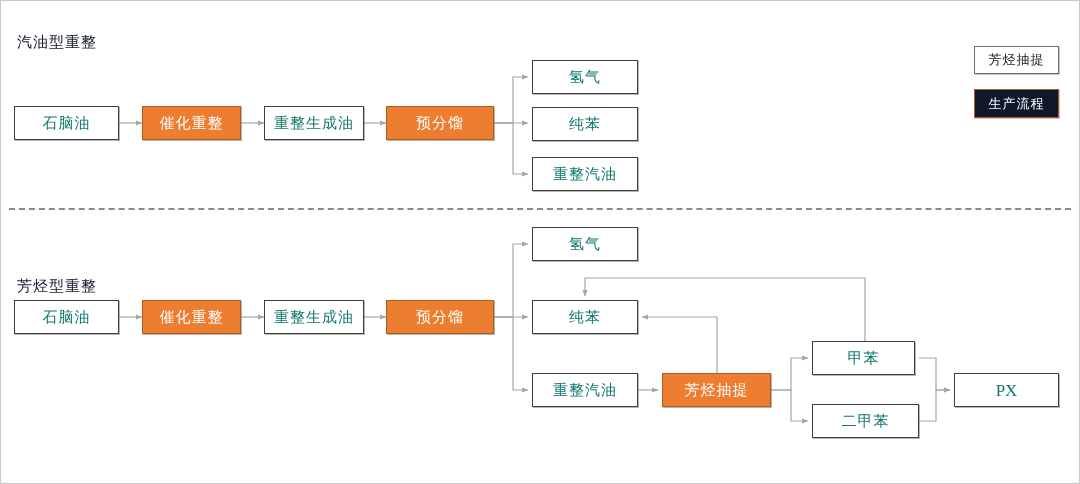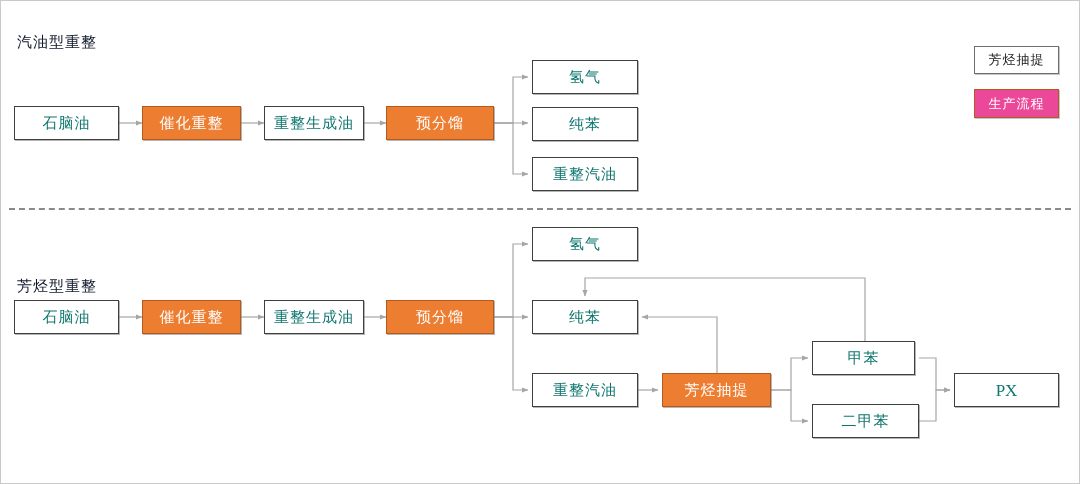--- a/index.html
+++ b/index.html
@@ -14,21 +14,21 @@
   .node.process{background:#ED7D31;border:1px solid #b35a1c;color:#ffffff;
         box-shadow:1px 1px 0 rgba(120,120,120,.55);}
   .node.px{font-family:"Liberation Serif","DejaVu Serif",serif;letter-spacing:0;font-size:17px;}
   .section-title{position:absolute;font-size:15px;color:#0f172a;letter-spacing:1px;}
   .divider{position:absolute;left:8px;top:207px;width:1062px;height:0;
         border-top:2px dashed #8a8a8a;}
   .legend-item{position:absolute;box-sizing:border-box;display:flex;align-items:center;
         justify-content:center;font-size:13px;letter-spacing:1px;}
   .legend-item.product{background:#fff;border:1px solid #6e6e6e;color:#1a1a1a;
         box-shadow:1px 1px 0 rgba(140,140,140,.5);}
-  .legend-item.process{background:#ec4899;border:1px solid #b35a1c;color:#fff;
+  .legend-item.process{background:#0f172a;border:1px solid #b35a1c;color:#fff;
         box-shadow:1px 1px 0 rgba(140,140,140,.5);}
 </style>
 </head>
 <body>
 
 <div id="canvas">
 
   <svg id="wires" viewBox="0 0 1080 484" xmlns="http://www.w3.org/2000/svg">
     <defs>
       <marker id="ah" markerWidth="7" markerHeight="7" refX="6" refY="3" orient="auto" markerUnits="userSpaceOnUse">

